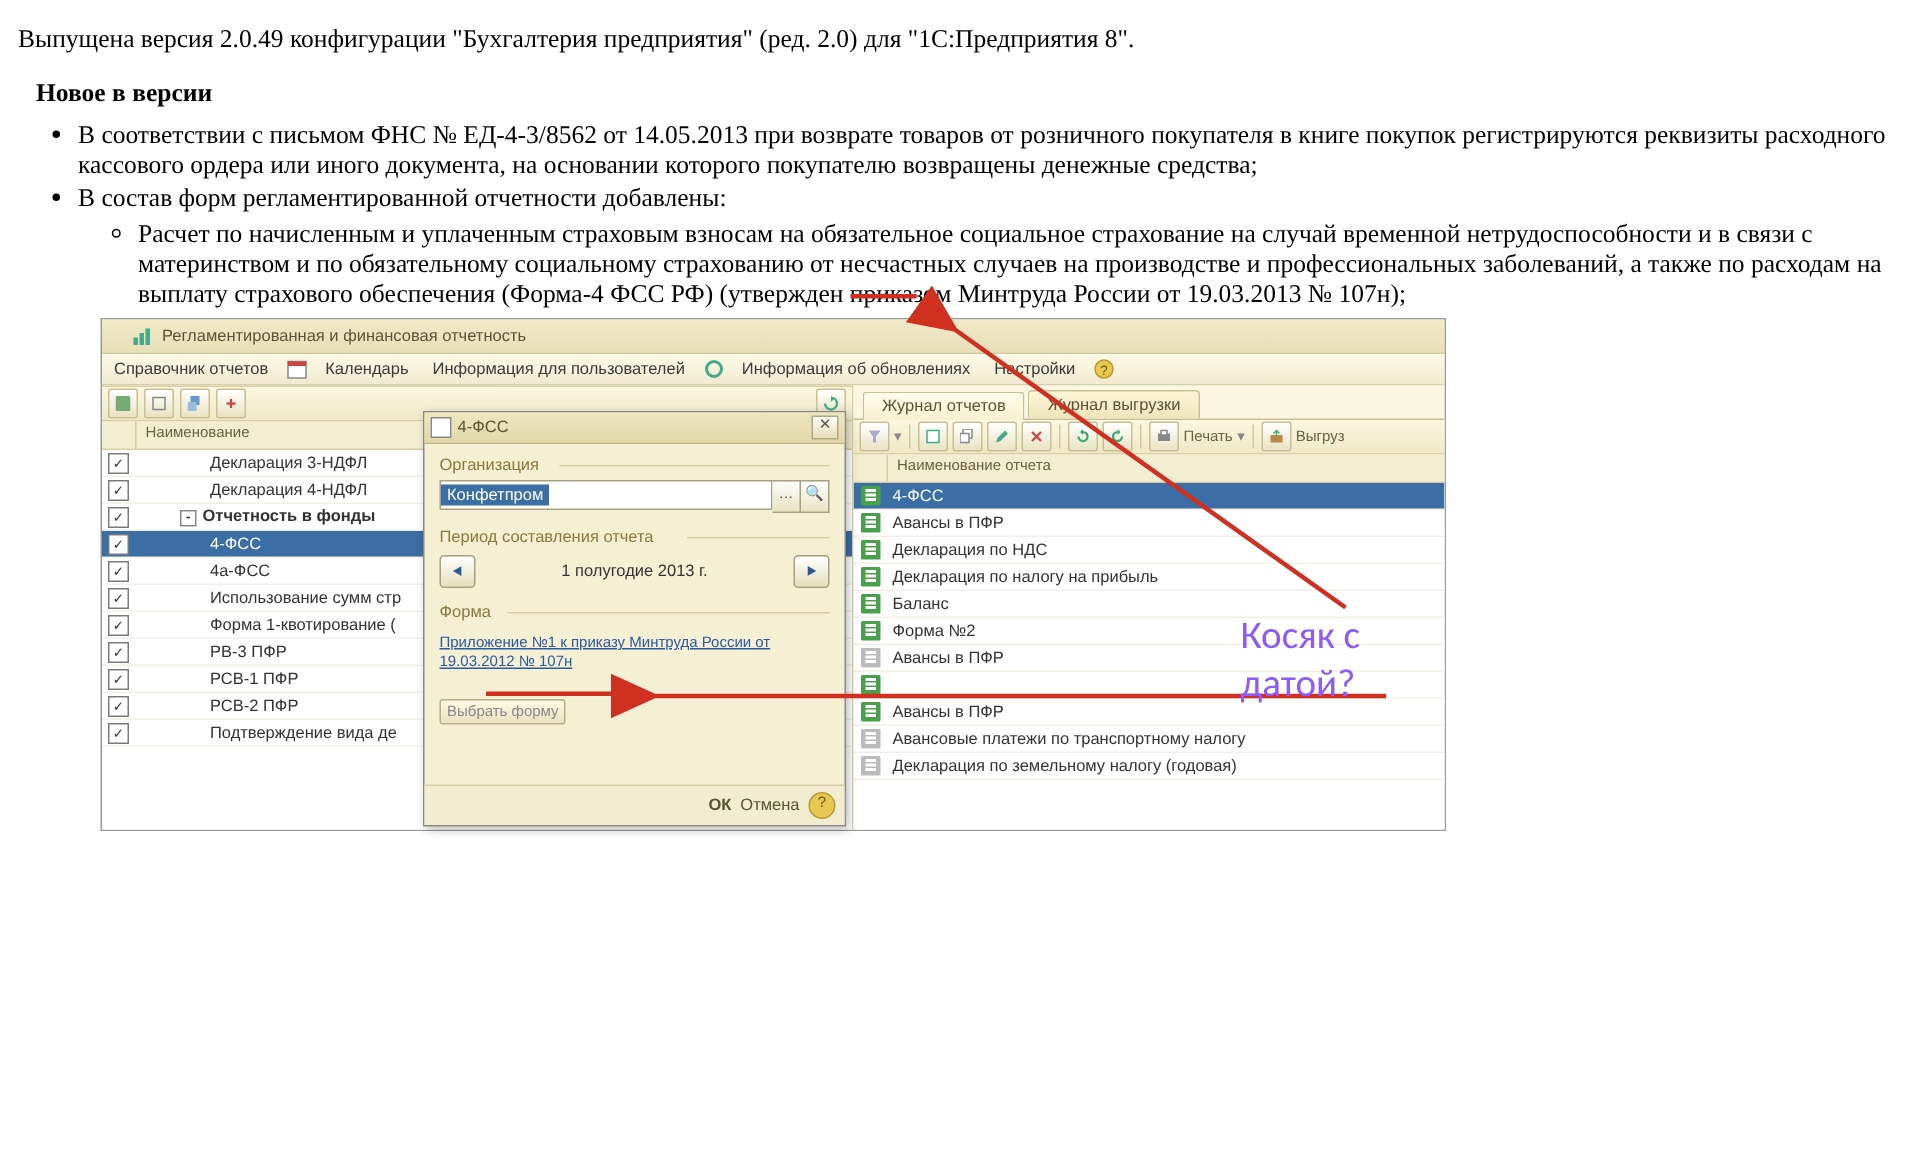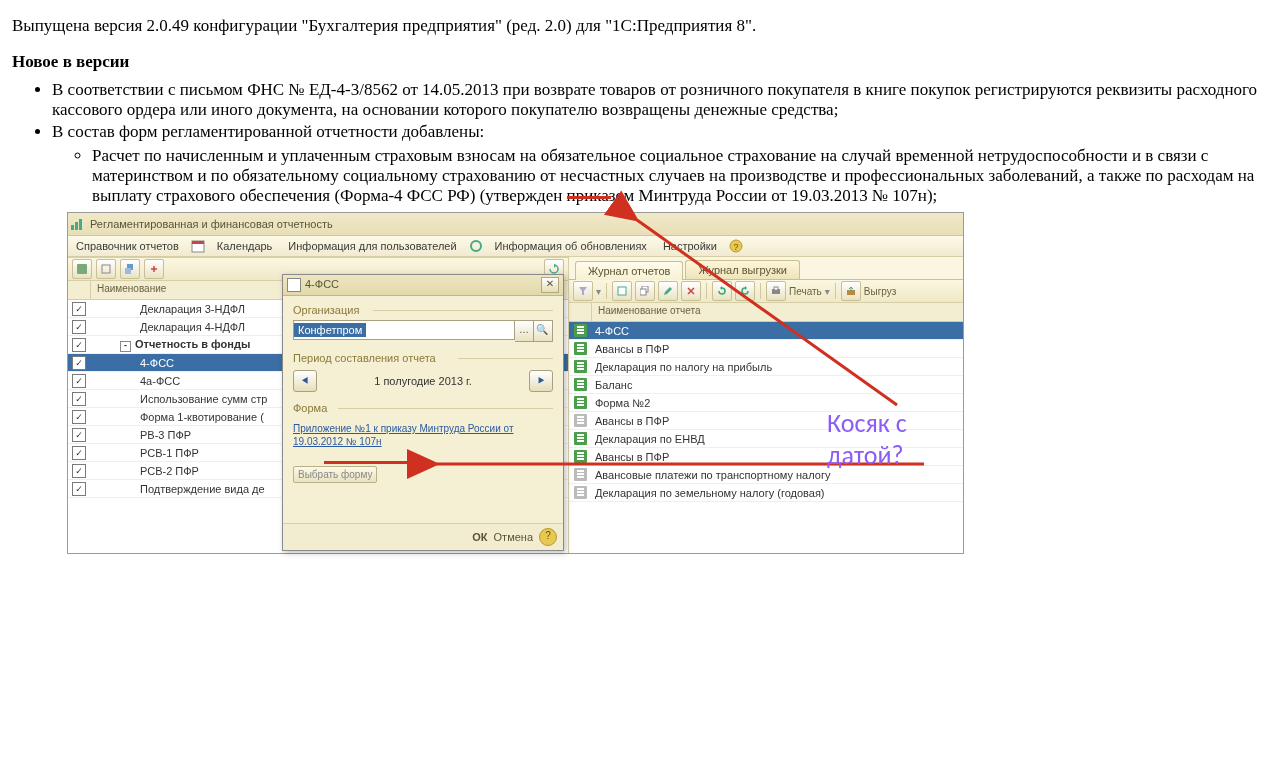--- a/index.html
+++ b/index.html
@@ -1,23 +1,23 @@
 <!DOCTYPE html>
 <html><head>
 <meta charset="utf-8">
 <style>
 body{margin:0;padding:12px;font-family:"Times New Roman",serif;font-size:17px;color:#000;background:#fff}
 .article{max-width:1260px}
 .article p{margin:4px 0}
-.article h3{font-size:17px;font-weight:bold;margin:16px 0 8px}
+.article h3{font-size:17px;font-weight:bold;margin:16px 12px 8px}
 .article ul{margin:4px 0;padding-left:40px}
 .article li{margin:2px 0}
 .screenshot{position:relative;margin-left:55px;margin-top:6px;width:900px;height:345px;font-family:Tahoma,Arial,sans-serif;font-size:11px;color:#333}
 .app-window{position:absolute;left:0;top:0;width:895px;height:340px;border:1px solid #9a9a9a;background:linear-gradient(#f9f7ea,#f2eedb)}
-.titlebar{height:22px;background:linear-gradient(#f0e9c7,#e8dfb8);border-bottom:1px solid #cfc69b;display:flex;align-items:center;padding:0 2px;color:#5a5436;font-size:11px}
+.titlebar{height:22px;background:linear-gradient(#f0e9c7,#e8dfb8);border-bottom:1px solid #cfc69b;display:flex;align-items:center;padding:0 20px;color:#5a5436;font-size:11px}
 .titlebar .ticon{width:14px;height:14px;margin-right:6px;display:inline-block}
 .menubar{height:20px;background:linear-gradient(#fdfae8,#f1ead0);border-bottom:1px solid #d6cfa5;display:flex;align-items:center;padding:0 4px;gap:8px}
 .menubar .mitem{color:#3a3a3a;font-size:11px;padding:2px 4px}
 .menubar .micon{width:14px;height:14px}
 .content{display:flex;height:296px}
 .leftpane{width:500px;border-right:1px solid #d6cfa5;display:flex;flex-direction:column;background:#faf6e2}
 .leftpane .lphead{height:20px;padding:2px 6px;color:#b08a2a;font-weight:bold;text-decoration:underline;font-size:12px}
 .leftpane .lptool{height:22px;border-top:1px solid #d6cfa5;border-bottom:1px solid #d6cfa5;display:flex;align-items:center;padding:0 4px;gap:4px;background:linear-gradient(#fbf7e0,#efe8c8)}
 .tbtn{width:18px;height:18px;border:1px solid #c8bf94;border-radius:2px;background:linear-gradient(#fff,#e9e2c2);display:inline-flex;align-items:center;justify-content:center}
 .leftpane .cols{height:18px;border-bottom:1px solid #d6cfa5;display:flex;background:#f3edd2;font-size:10px;color:#6a6240}
@@ -320,20 +320,26 @@
             <div class="rrow">
               <div class="ricon">
                 <span></span>
               </div>
               <div class="rlbl">Авансы в ПФР</div>
             </div>
             <div class="rrow">
               <div class="ricon">
                 <span></span>
               </div>
+              <div class="rlbl">Декларация по НДС</div>
+            </div>
+            <div class="rrow">
+              <div class="ricon">
+                <span></span>
+              </div>
               <div class="rlbl">Декларация по налогу на прибыль</div>
             </div>
             <div class="rrow">
               <div class="ricon">
                 <span></span>
               </div>
               <div class="rlbl">Баланс</div>
             </div>
             <div class="rrow">
               <div class="ricon">
@@ -344,21 +350,20 @@
             <div class="rrow alt">
               <div class="ricon">
                 <span></span>
               </div>
               <div class="rlbl">Авансы в ПФР</div>
             </div>
             <div class="rrow">
               <div class="ricon">
                 <span></span>
               </div>
-              <div class="rlbl">Декларация по ЕНВД</div>
             </div>
             <div class="rrow">
               <div class="ricon">
                 <span></span>
               </div>
               <div class="rlbl">Авансы в ПФР</div>
             </div>
             <div class="rrow alt">
               <div class="ricon">
                 <span></span>

